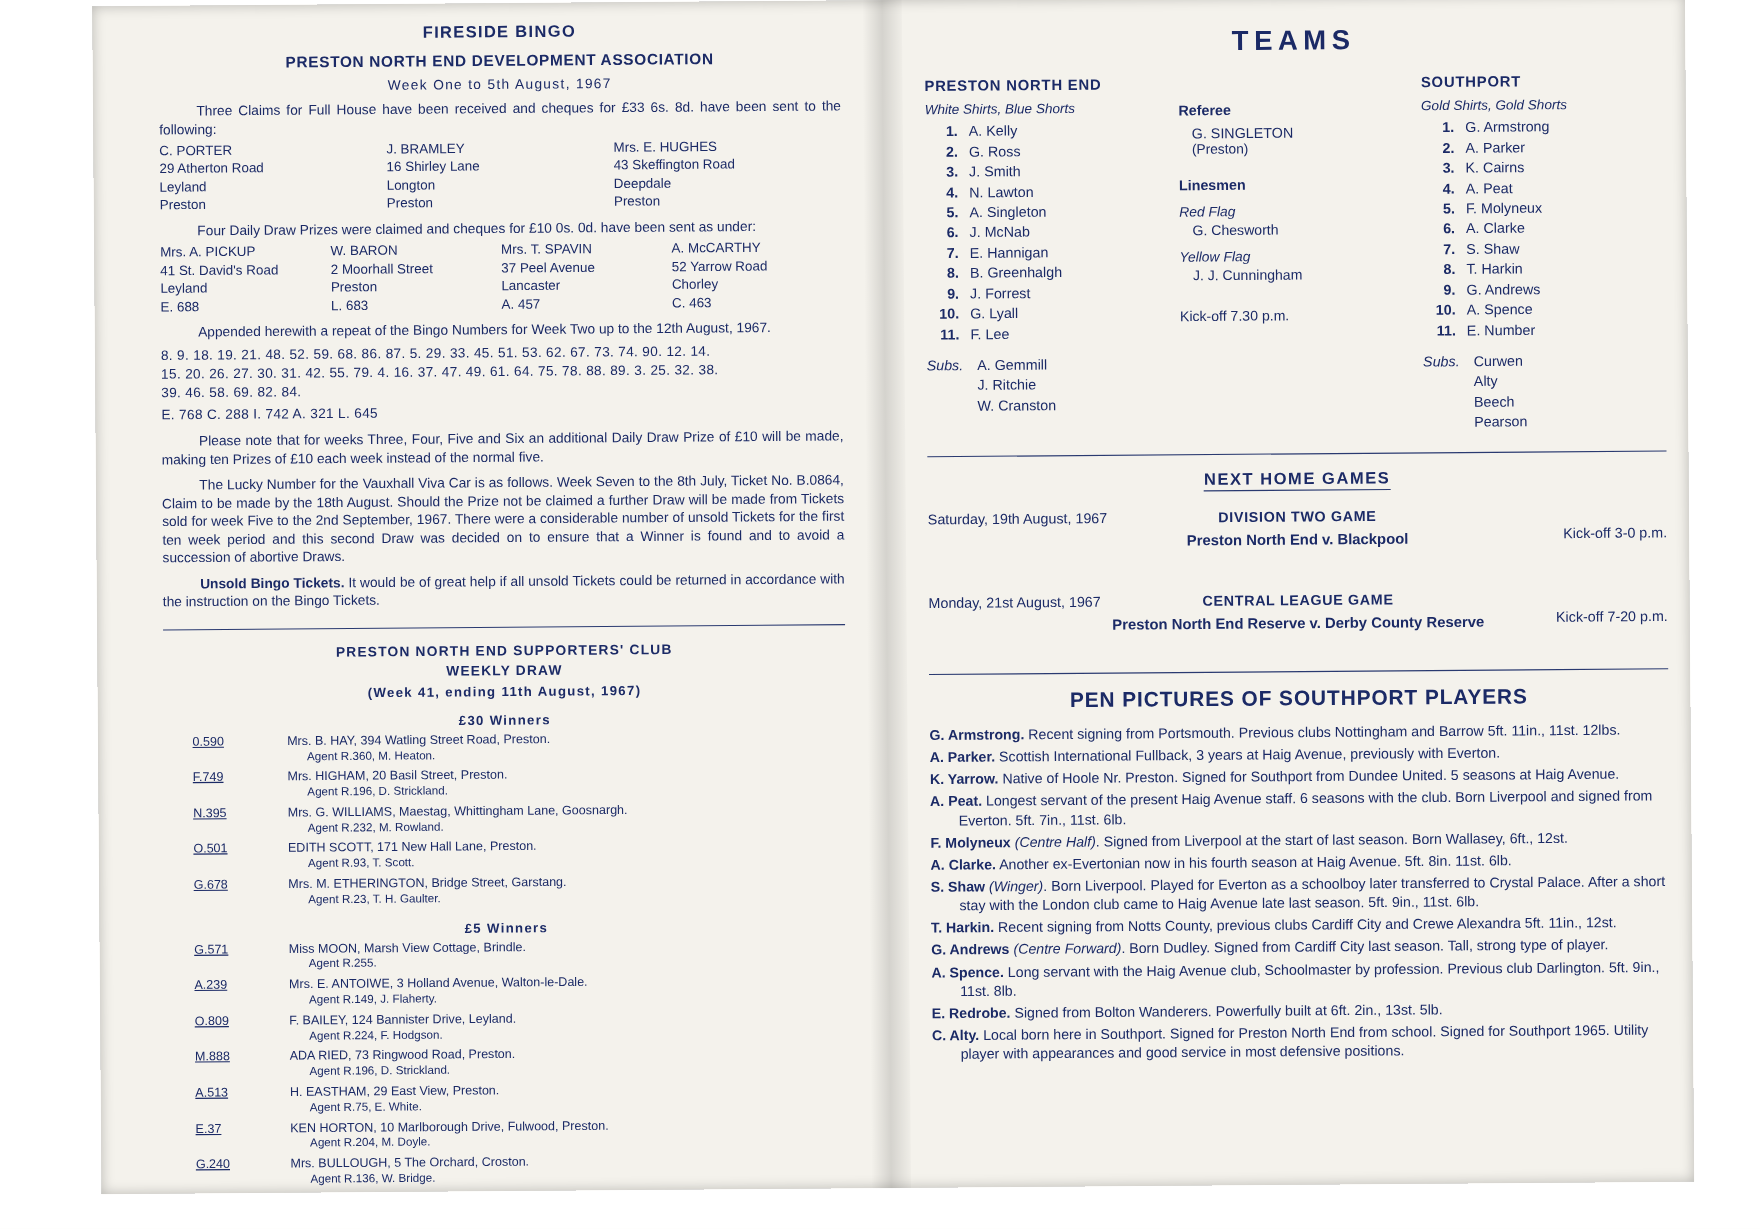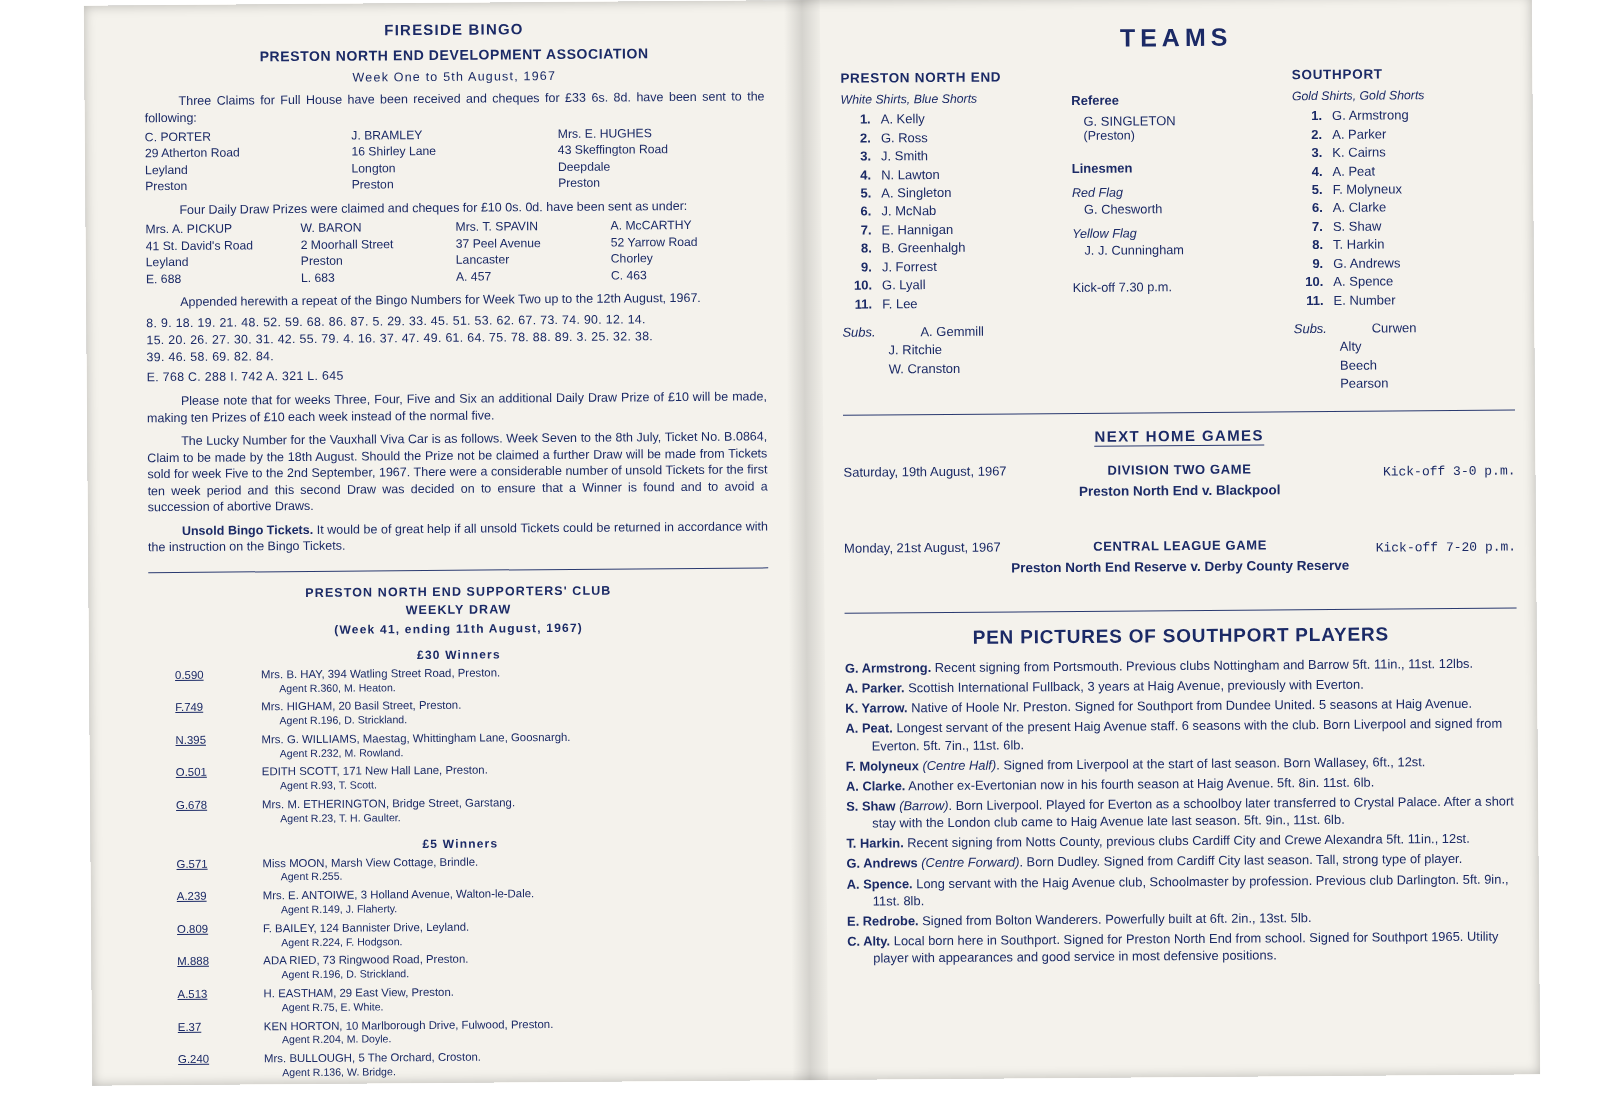--- a/index.html
+++ b/index.html
@@ -112,37 +112,37 @@
     font-size: 13.5px;
     letter-spacing: .7px;
     line-height: 1.2;
   }
   .kit { font-style: italic; font-size: 12.3px; margin-top: 6px; }
   .players { margin-top: 4px; font-size: 13px; line-height: 1.42;}
   .players div { display: flex; }
   .players .no { width: 30px; text-align: right; padding-right: 10px; font-weight: bold;}
   .subs { margin-top: 10px; font-size: 13px; line-height: 1.4;}
   .subs .lab { font-style: italic; display:inline-block; width: 46px;}
-  .subs .nm { display:inline-block;margin-left:32px; }
+  .subs .nm { display:inline-block; }
   .subs .pad { padding-left: 46px; }
   .ref-lbl { font-weight: bold; font-size: 13px; margin-top: 2px;}
   .ref-nm { margin-top: 6px; font-size: 13px; padding-left: 12px;}
   .ref-town { font-size: 12.5px; padding-left: 12px; }
   .lines-lbl { font-weight: bold; font-size: 13px; margin-top: 18px;}
   .flag { font-style: italic; font-size: 12.6px; margin-top: 10px;}
   .lname { font-size: 12.8px; padding-left: 12px; margin-top: 2px;}
   .kickoff { font-size: 12.8px; margin-top: 22px;}
 
   .t-next {
     text-align: center; font-weight: bold; font-size: 15px;
     letter-spacing: 1.4px; margin-top: 14px;
   }
   .game-blk { position: relative; margin-top: 12px; font-size: 13px; }
   .game-blk .dt { position: absolute; left: 0; top: 0; }
-  .game-blk .ko { position: absolute; right: 0; top: 4px; font-family: Liberation Mono, monospace; }
+  .game-blk .ko { position: absolute; right: 0; top: 17px; }
   .game-blk .gt { text-align: center; font-weight: bold; letter-spacing: .6px; margin-top: 16px;}
   .game-blk .gm { text-align: center; font-weight: bold; margin-top: 6px; font-size: 13.5px;}
 
   .t-pen {
     text-align: center; font-weight: bold; font-size: 19px;
     letter-spacing: .8px; margin-top: 14px;
   }
   .pen { margin-top: 10px; font-size: 12.9px; line-height: 1.33; }
   .pen p { margin: 0 0 3px 0; padding-left: 26px; text-indent: -26px; text-align: left;}
   .pen b { font-weight: bold; }
@@ -487,21 +487,21 @@
 
       <div class="t-pen">PEN PICTURES OF SOUTHPORT PLAYERS</div>
 
       <div class="pen">
         <p><b>G. Armstrong.</b><i></i><span>  Recent signing from Portsmouth.  Previous clubs Nottingham and Barrow 5ft. 11in., 11st. 12lbs.</span></p>
         <p><b>A. Parker.</b><i></i><span>  Scottish International Fullback, 3 years at Haig Avenue, previously with Everton.</span></p>
         <p><b>K. Yarrow.</b><i></i><span>  Native of Hoole Nr. Preston. Signed for Southport from Dundee United. 5 seasons at Haig Avenue.</span></p>
         <p><b>A. Peat.</b><i></i><span>  Longest servant of the present Haig Avenue staff.   6 seasons with the club. Born Liverpool and signed from Everton.  5ft. 7in., 11st. 6lb.</span></p>
         <p><b>F. Molyneux</b><i> (Centre Half)</i><span>.  Signed from Liverpool at the start of last season.  Born Wallasey, 6ft., 12st.</span></p>
         <p><b>A. Clarke.</b><i></i><span>  Another ex-Evertonian now in his fourth season at Haig Avenue.   5ft. 8in. 11st. 6lb.</span></p>
-        <p><b>S. Shaw</b><i> (Barrow)</i><span>.  Born Liverpool.  Played for Everton as a schoolboy later transferred to Crystal Palace.  After a short stay with the London club came to Haig Avenue late last season.  5ft. 9in., 11st. 6lb.</span></p>
+        <p><b>S. Shaw</b><i> (Winger)</i><span>.  Born Liverpool.  Played for Everton as a schoolboy later transferred to Crystal Palace.  After a short stay with the London club came to Haig Avenue late last season.  5ft. 9in., 11st. 6lb.</span></p>
         <p><b>T. Harkin.</b><i></i><span>  Recent signing from Notts County, previous clubs Cardiff City and Crewe Alexandra 5ft. 11in., 12st.</span></p>
         <p><b>G. Andrews</b><i> (Centre Forward)</i><span>.  Born Dudley.  Signed from Cardiff City last season. Tall, strong type of player.</span></p>
         <p><b>A. Spence.</b><i></i><span>  Long servant with the Haig Avenue club, Schoolmaster by profession. Previous club Darlington.  5ft. 9in., 11st. 8lb.</span></p>
         <p><b>E. Redrobe.</b><i></i><span>  Signed from Bolton Wanderers. Powerfully built at 6ft. 2in., 13st. 5lb.</span></p>
         <p><b>C. Alty.</b><i></i><span>  Local born here in Southport.  Signed for Preston North End from school. Signed for Southport 1965.  Utility player with appearances and good service in most defensive positions.</span></p>
       </div>
 
     </div>
   </div>
 

